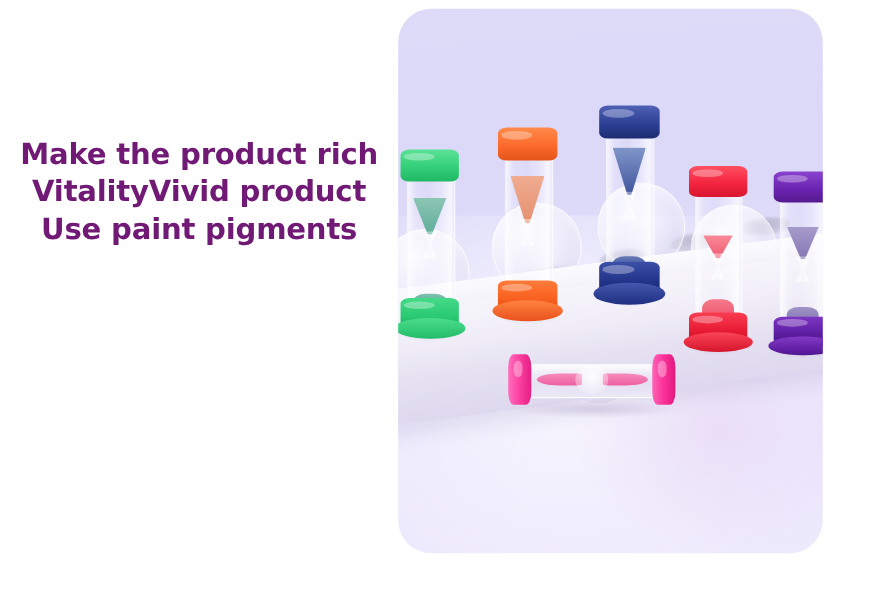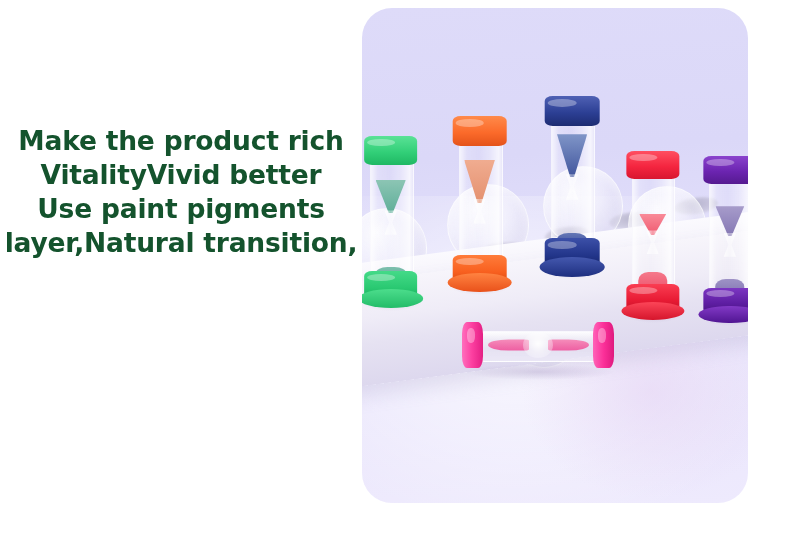--- a/index.html
+++ b/index.html
@@ -28,21 +28,21 @@
     top: 124px;
     width: 362px;
     text-align: center;
   }
   .copy-line {
     display: block;
     font-family: "DejaVu Sans", "Liberation Sans", sans-serif;
     font-size: 26.5px;
     font-weight: 600;
     line-height: 34px;
-    color: #14532d;
+    color: #701a75;
     letter-spacing: -0.2px;
     white-space: nowrap;
   }
 
   
   .photo {
     position: absolute;
     left: 362px;
     top: 8px;
     width: 386px;
@@ -290,23 +290,22 @@
                 rgba(150,136,180,0.0) 72%);
   }
 </style>
 </head>
 <body>
 
 <div class="banner">
 
   <div class="copy-block">
     <span class="copy-line">Make the product rich</span>
-    <span class="copy-line">VitalityVivid better</span>
+    <span class="copy-line">VitalityVivid product</span>
     <span class="copy-line">Use paint pigments</span>
-    <span class="copy-line">layer,Natural transition,</span>
   </div>
 
   <div class="photo">
     <div class="photo-inner">
 
       <div class="backdrop-glow"></div>
       <div class="backdrop-tint"></div>
 
       <div class="tray-holes">
         <div class="hole" style="left:2%;  top:52%;"></div>

